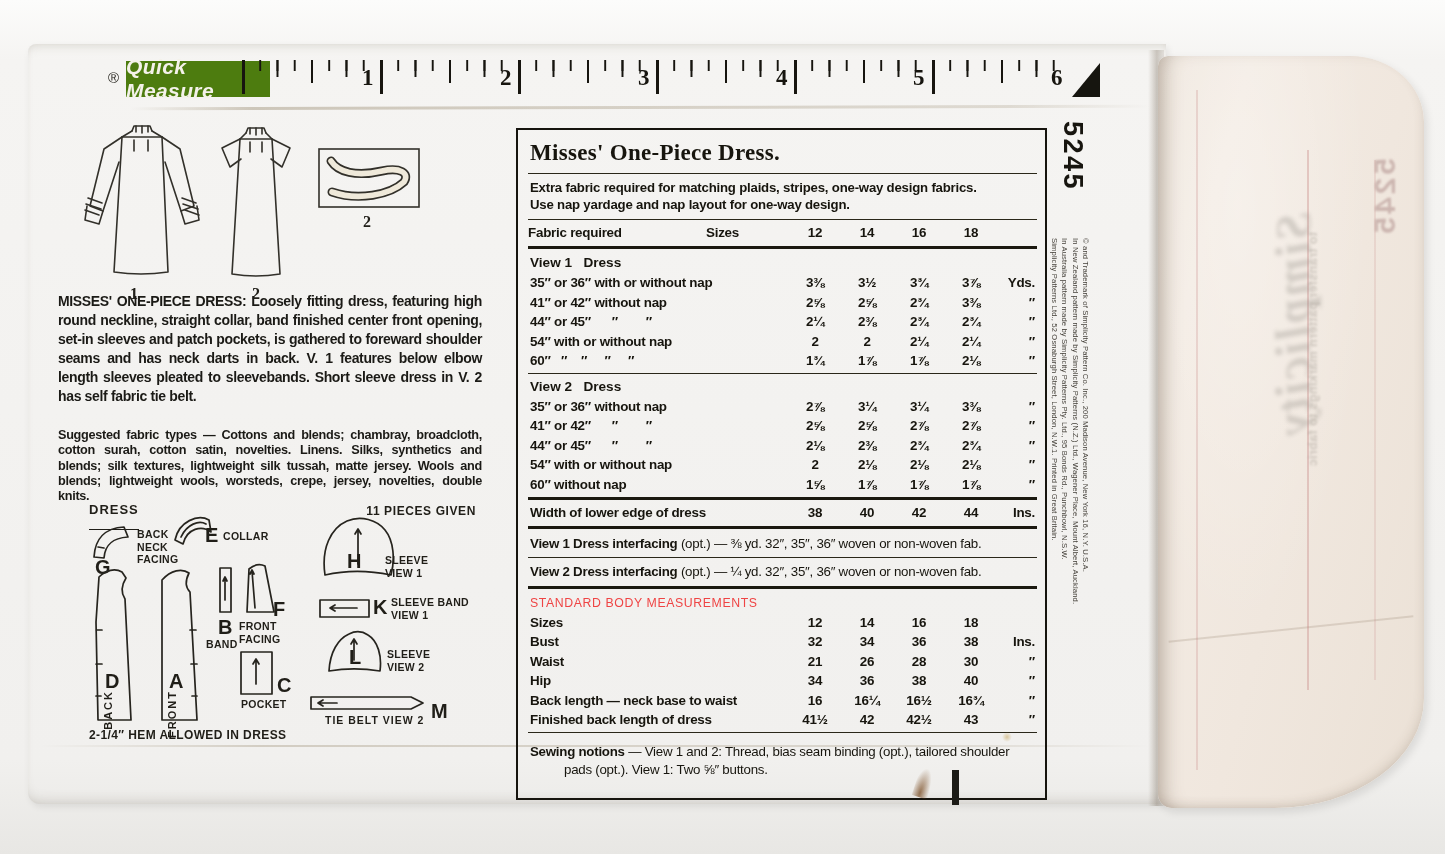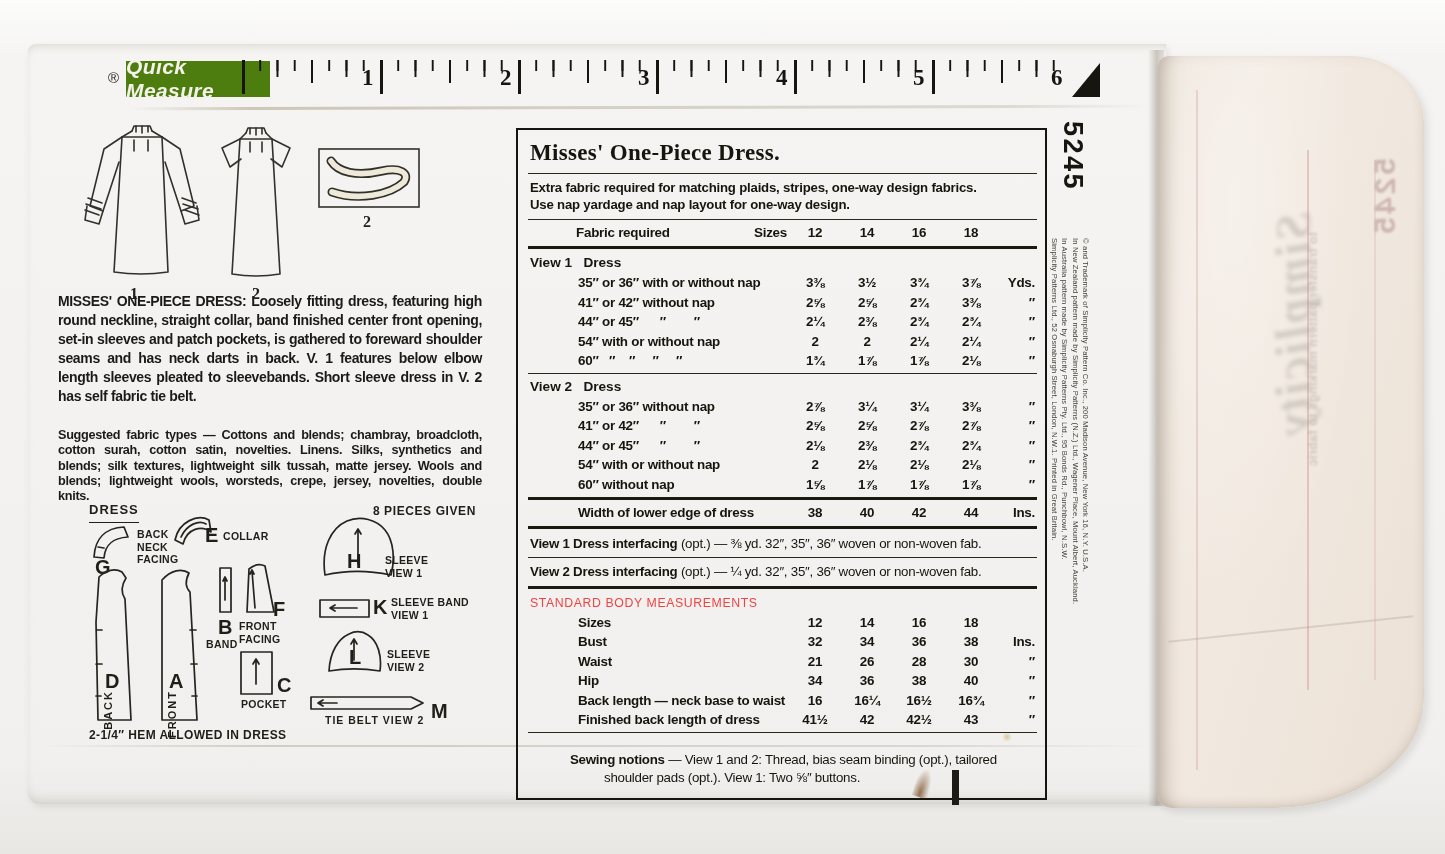--- a/index.html
+++ b/index.html
@@ -61,48 +61,48 @@
 
   
   .desc { left:58px; top:292px; width:424px; font-size:14px; line-height:19px;
     font-weight:700; letter-spacing:-.35px; text-align:justify; color:#1b1a16; }
   .fab  { left:58px; top:428px; width:424px; font-size:12.7px; line-height:15.3px;
     font-weight:700; letter-spacing:-.3px; text-align:justify; color:#1b1a16; }
 
   
   .pieces { left:75px; top:498px; width:405px; height:250px; color:#201e18; }
   .pieces .abs { white-space:normal; }
-  .sec-label { font:700 13px "Liberation Sans"; letter-spacing:1px; border-bottom:1.6px solid #201e18; padding-bottom:5px; }
+  .sec-label { font:700 13px "Liberation Sans"; letter-spacing:1px; border-bottom:1.6px solid #201e18; padding-bottom:12px; }
   .count { font:700 12px "Liberation Sans"; letter-spacing:.6px; }
   .pletter { font:700 20px "Liberation Sans"; letter-spacing:0; }
   .pcap { font:700 10.5px "Liberation Sans"; letter-spacing:.3px; line-height:12.5px; }
   .vtext { writing-mode:vertical-rl; transform:rotate(180deg); font:700 11px "Liberation Sans"; letter-spacing:2px; }
   .hem { font:700 12px "Liberation Sans"; letter-spacing:.4px; }
   svg.piece { stroke:#26241e; fill:none; stroke-width:1.7; stroke-linejoin:round; stroke-linecap:round; }
 
   
   .tbl { left:516px; top:128px; width:531px; height:672px; border:2.5px solid #16140e;
     padding:8px 8px 4px 10px; color:#17150e; }
   .t-title { font:700 23px "Liberation Serif",serif; letter-spacing:.3px; padding:2px 0 5px 2px; }
   hr.thin  { border:0; border-top:1.5px solid #2a2719; margin:2px 0; }
   hr.thick { border:0; border-top:3px solid #1b1910; margin:3px 0; }
   .t-note { font-size:13.2px; font-weight:700; line-height:17px; letter-spacing:-.2px; padding:3px 0 4px 2px; }
   .trow { display:grid; grid-template-columns:1fr 52px 52px 52px 52px 40px;
-    font-size:13.4px; font-weight:700; letter-spacing:-.25px; line-height:19.5px; align-items:baseline;margin-left:48px; }
+    font-size:13.4px; font-weight:700; letter-spacing:-.25px; line-height:19.5px; align-items:baseline; }
   .trow .lab { white-space:pre-wrap; padding-left:2px; }
   .trow .c2 { padding-left:2px; }
   .tv { text-align:center; }
   .tu { text-align:right; padding-right:2px; }
   .vhead { font-size:13.6px; font-weight:700; white-space:pre-wrap; line-height:20px; padding:1px 0 0 2px; }
   .head-row { grid-template-columns:176px 1fr 52px 52px 52px 52px 40px; line-height:21px; }
   .interf { font-size:13.3px; line-height:23px; letter-spacing:-.25px; padding-left:2px; white-space:nowrap; }
   .interf .b { font-weight:700; }
   .interf .r { font-weight:400; }
   .std-head { font-size:12.3px; font-weight:400; letter-spacing:.6px; line-height:18px; padding:2px 0 1px 2px; color:#ef4444; }
-  .notions { font-size:13.3px; line-height:18.5px; letter-spacing:-.25px; padding:16px 0 0 36px; text-indent:-34px;margin-left:40px; }
+  .notions { font-size:13.3px; line-height:18.5px; letter-spacing:-.25px; padding:8px 0 0 36px; text-indent:-34px; }
   .notions .b { font-weight:700; }
   .notions .r { font-weight:400; }
 
   
   .pnum { left:1088px; top:121px; transform:rotate(90deg); transform-origin:0 0;
     font:700 27px "Liberation Sans"; letter-spacing:2.5px; color:#17150f; white-space:nowrap; }
   .imprint { left:1090px; top:238px; width:500px; transform:rotate(90deg); transform-origin:0 0;
     font-size:7.6px; line-height:10.4px; letter-spacing:.15px; color:#45413a; }
   .imprint div { white-space:nowrap; }
 
@@ -180,21 +180,21 @@
   </svg>
   <span class="abs num-label" style="left:130px;top:285px;">1</span>
   <span class="abs num-label" style="left:252px;top:285px;">2</span>
   <span class="abs num-label" style="left:363px;top:213px;">2</span>
 
   <p class="abs desc"><span class="b">MISSES' ONE-PIECE DRESS:</span><span> Loosely fitting dress, featuring high round neckline, straight collar, band finished center front opening, set-in sleeves and patch pockets, is gathered to foreward shoulder seams and has neck darts in back. V. 1 features below elbow length sleeves pleated to sleevebands. Short sleeve dress in V. 2 has self fabric tie belt.</span></p>
   <p class="abs fab"><span class="b">Suggested fabric types</span><span> — Cottons and blends; chambray, broadcloth, cotton surah, cotton satin, novelties. Linens. Silks, synthetics and blends; silk textures, lightweight silk tussah, matte jersey. Wools and blends; lightweight wools, worsteds, crepe, jersey, novelties, double knits.</span></p>
 
   <div class="abs pieces">
     <span class="abs sec-label" style="left:14px;top:4px;">DRESS</span>
-    <span class="abs count" style="right:4px;top:6px;">8 PIECES GIVEN</span>
+    <span class="abs count" style="right:4px;top:6px;">11 PIECES GIVEN</span>
 
     <svg class="abs piece" style="left:16px;top:26px;" width="40" height="38" viewBox="0 0 40 38">
       <path d="M3,33 C4,15 14,4 33,3 L37,13 C22,14 14,20 13,34 Z M7,23 L13,24"></path>
     </svg>
     <span class="abs pletter" style="left:20px;top:58px;">G</span>
     <span class="abs pcap" style="left:62px;top:30px;width:50px;">BACK NECK FACING</span>
 
     <svg class="abs piece" style="left:96px;top:14px;" width="44" height="38" viewBox="0 0 44 38">
       <path d="M4,28 C8,9 27,2 38,8 L40,20 C31,13 16,16 12,32 Z M10,25 C16,12 28,8 35,12"></path>
     </svg>

